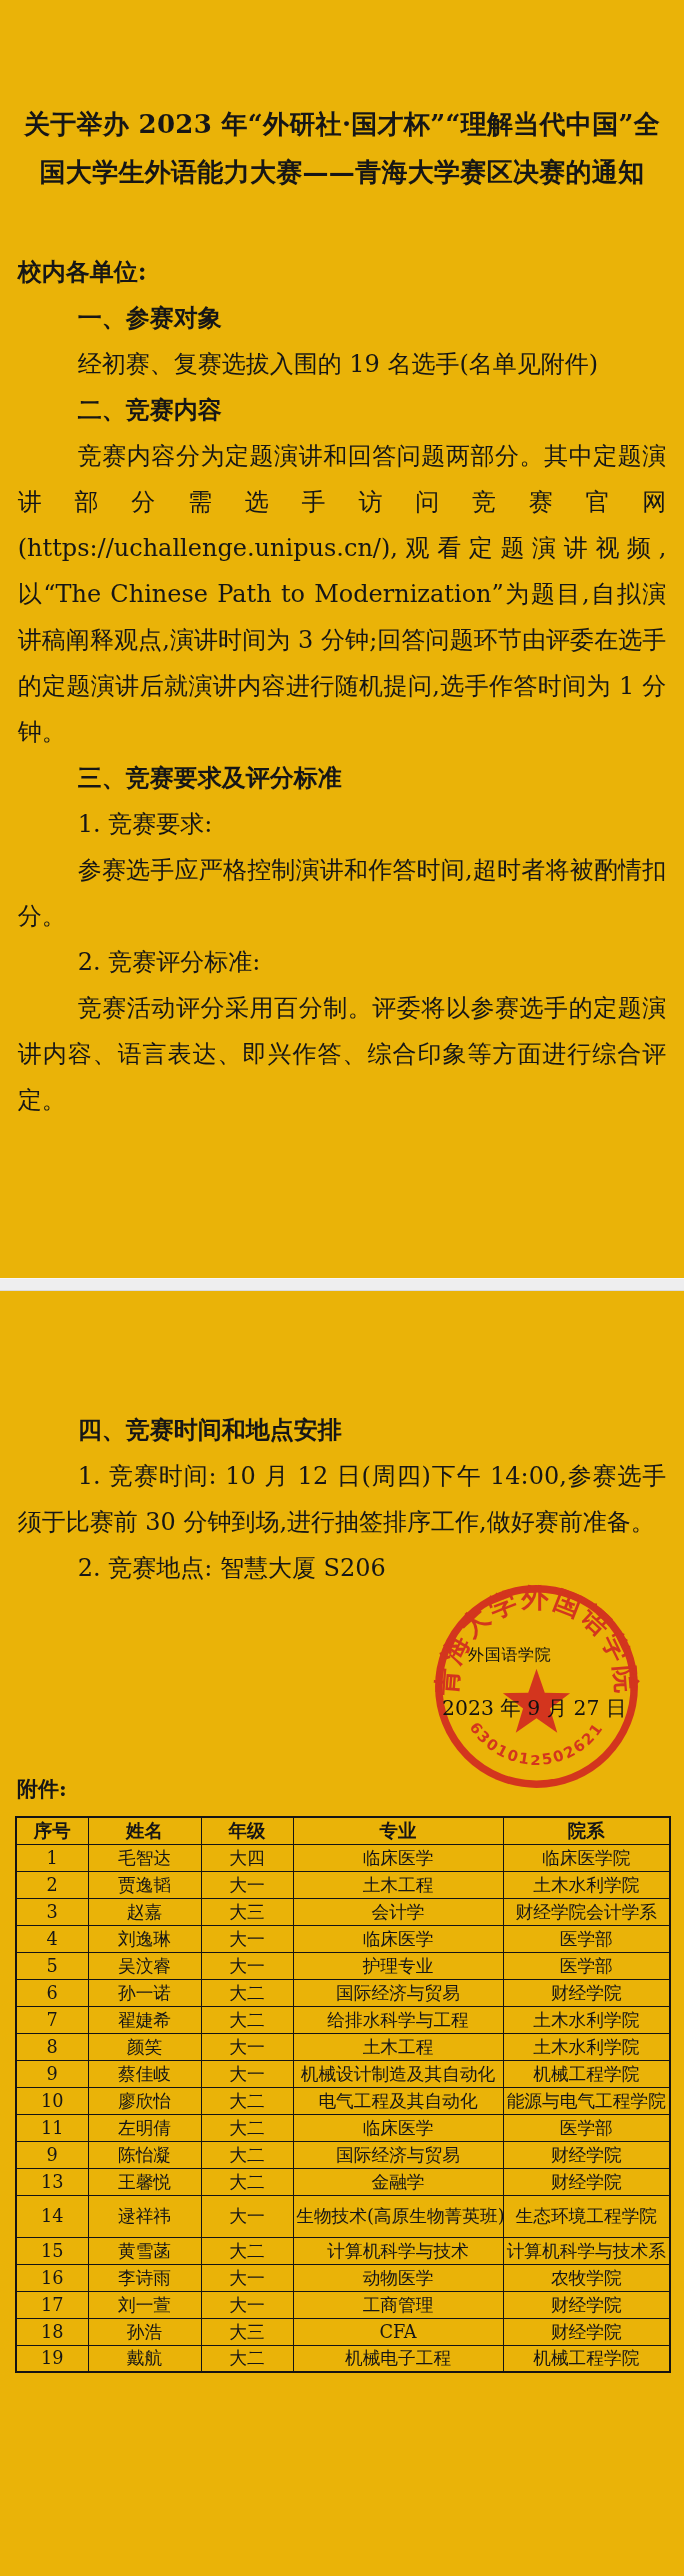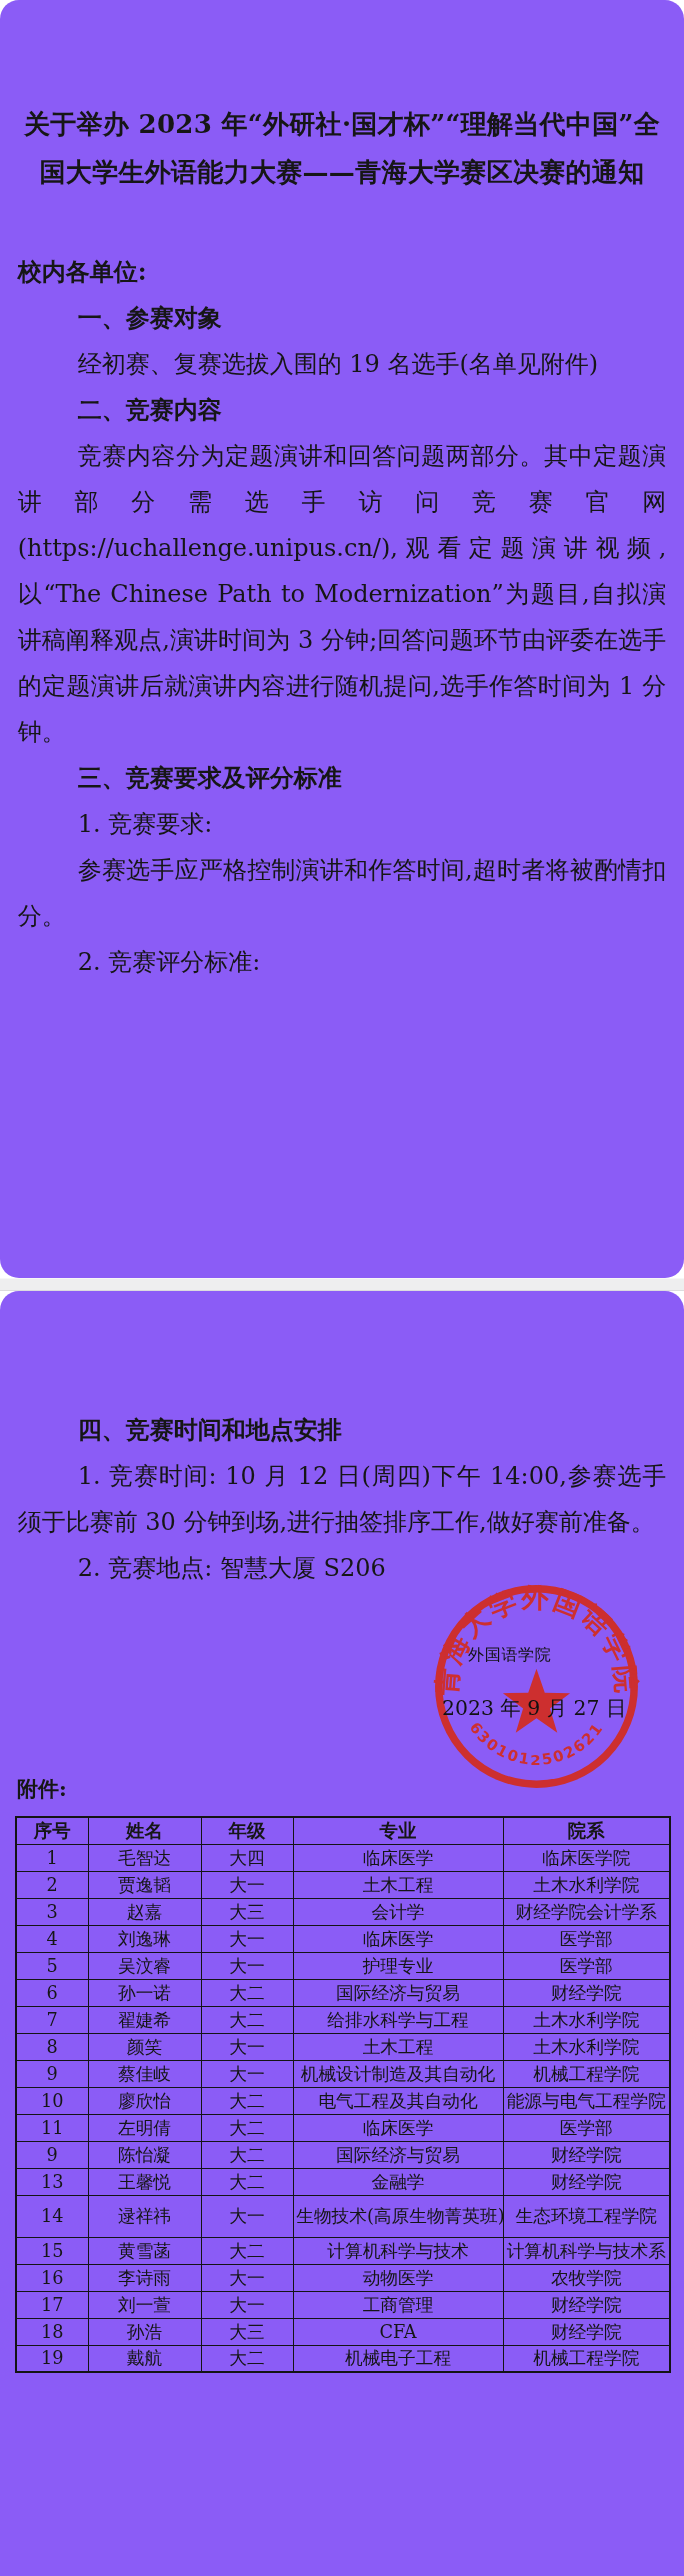--- a/index.html
+++ b/index.html
@@ -1,21 +1,21 @@
 <!DOCTYPE html>
 <html style="font-size:11px"><head>
 <meta charset="utf-8">
 <style>
   html,body { margin:0; padding:0; }
   body {
     width:684px; height:2576px; background:#ffffff; overflow:hidden;
     font-family:"DejaVu Serif","Liberation Serif",serif;
     color:#161616; position:relative;
   }
-  .page { box-sizing:border-box; position:relative; background:#8b5cf6;border-radius:19px; }
+  .page { box-sizing:border-box; position:relative; background:#eab308; }
   .page1 { height:1278px; padding:100px 17.7px 0 17.7px; }
   .page-sep { height:11px; background:#eeeeef; border-top:0.7px solid #f7f7f7; border-bottom:0.7px solid #dcdcde; }
   .page2 { height:1518px; padding:116px 17.7px 0 17.7px; }
 
   .title-line {
     text-align:center; font-weight:700; font-size:26px; line-height:48px;
     white-space:nowrap; letter-spacing:0.3px;
   }
   .doc-line { font-size:24px; line-height:46px; text-align:justify; margin:0; }
   .indent { text-indent:2.5em; }
@@ -51,20 +51,21 @@
 
   <p class="doc-line bold" style="margin-top:53px">校内各单位:</p>
   <p class="doc-line indent bold">一、参赛对象</p>
   <p class="doc-line indent">经初赛、复赛选拔入围的 19 名选手(名单见附件)</p>
   <p class="doc-line indent bold">二、竞赛内容</p>
   <p class="doc-line indent">竞赛内容分为定题演讲和回答问题两部分。其中定题演讲部分需选手访问竞赛官网(https://uchallenge.unipus.cn/),观看定题演讲视频,以“The Chinese Path to Modernization”为题目,自拟演讲稿阐释观点,演讲时间为 3 分钟;回答问题环节由评委在选手的定题演讲后就演讲内容进行随机提问,选手作答时间为 1 分钟。</p>
   <p class="doc-line indent bold">三、竞赛要求及评分标准</p>
   <p class="doc-line indent">1. 竞赛要求:</p>
   <p class="doc-line indent">参赛选手应严格控制演讲和作答时间,超时者将被酌情扣分。</p>
   <p class="doc-line indent">2. 竞赛评分标准:</p>
+  <p class="doc-line indent">竞赛活动评分采用百分制。评委将以参赛选手的定题演讲内容、语言表达、即兴作答、综合印象等方面进行综合评定。</p>
 </div>
 
 <div class="page-sep"></div>
 
 <div class="page page2">
   <p class="doc-line indent bold">四、竞赛时间和地点安排</p>
   <p class="doc-line indent">1. 竞赛时间: 10 月 12 日(周四)下午 14:00,参赛选手须于比赛前 30 分钟到场,进行抽签排序工作,做好赛前准备。</p>
   <p class="doc-line indent">2. 竞赛地点: 智慧大厦 S206</p>
 
   <svg class="stamp-svg" viewBox="-154 -154 308 308" xmlns="http://www.w3.org/2000/svg">

